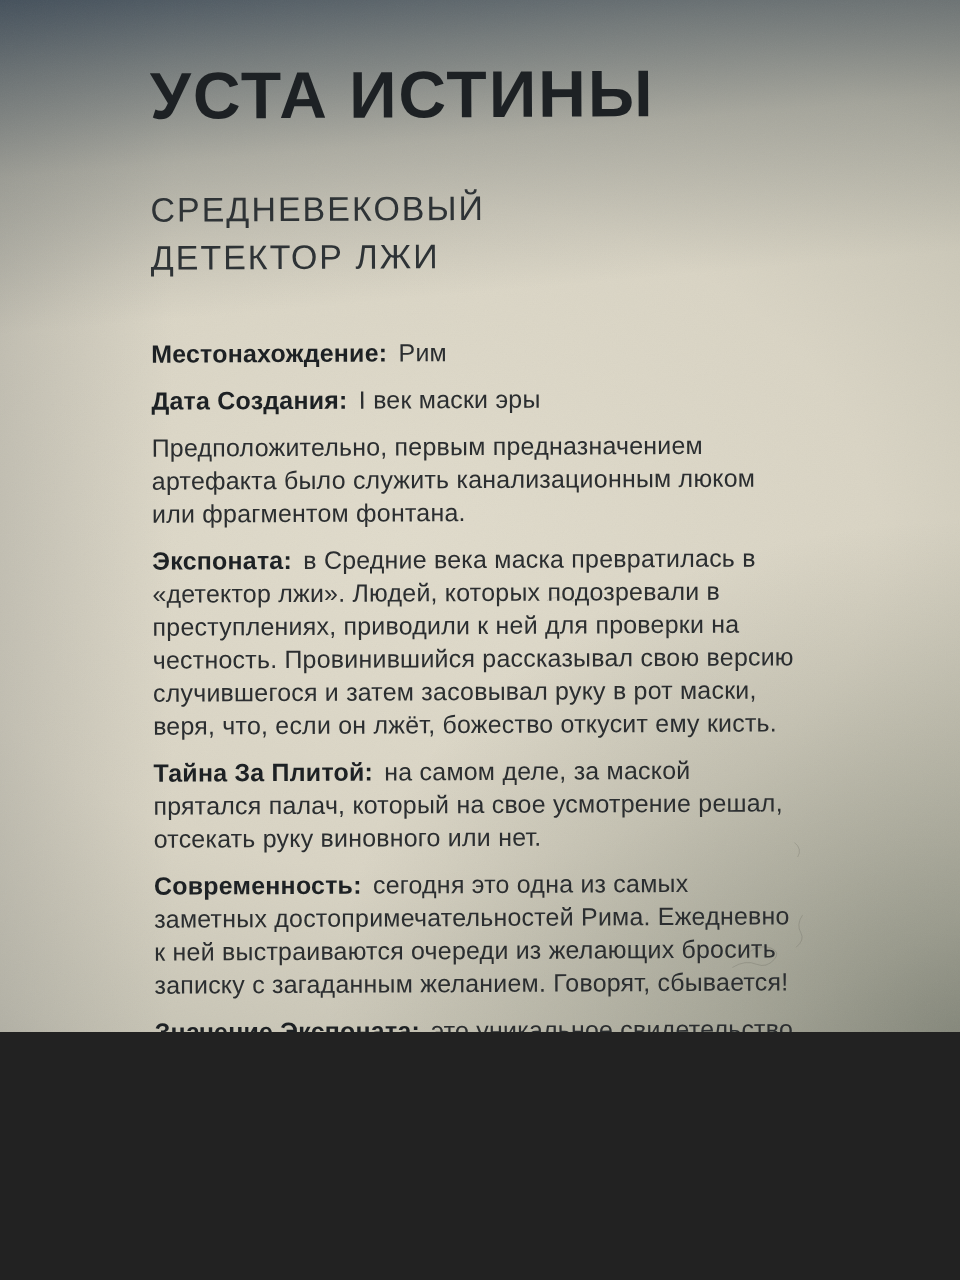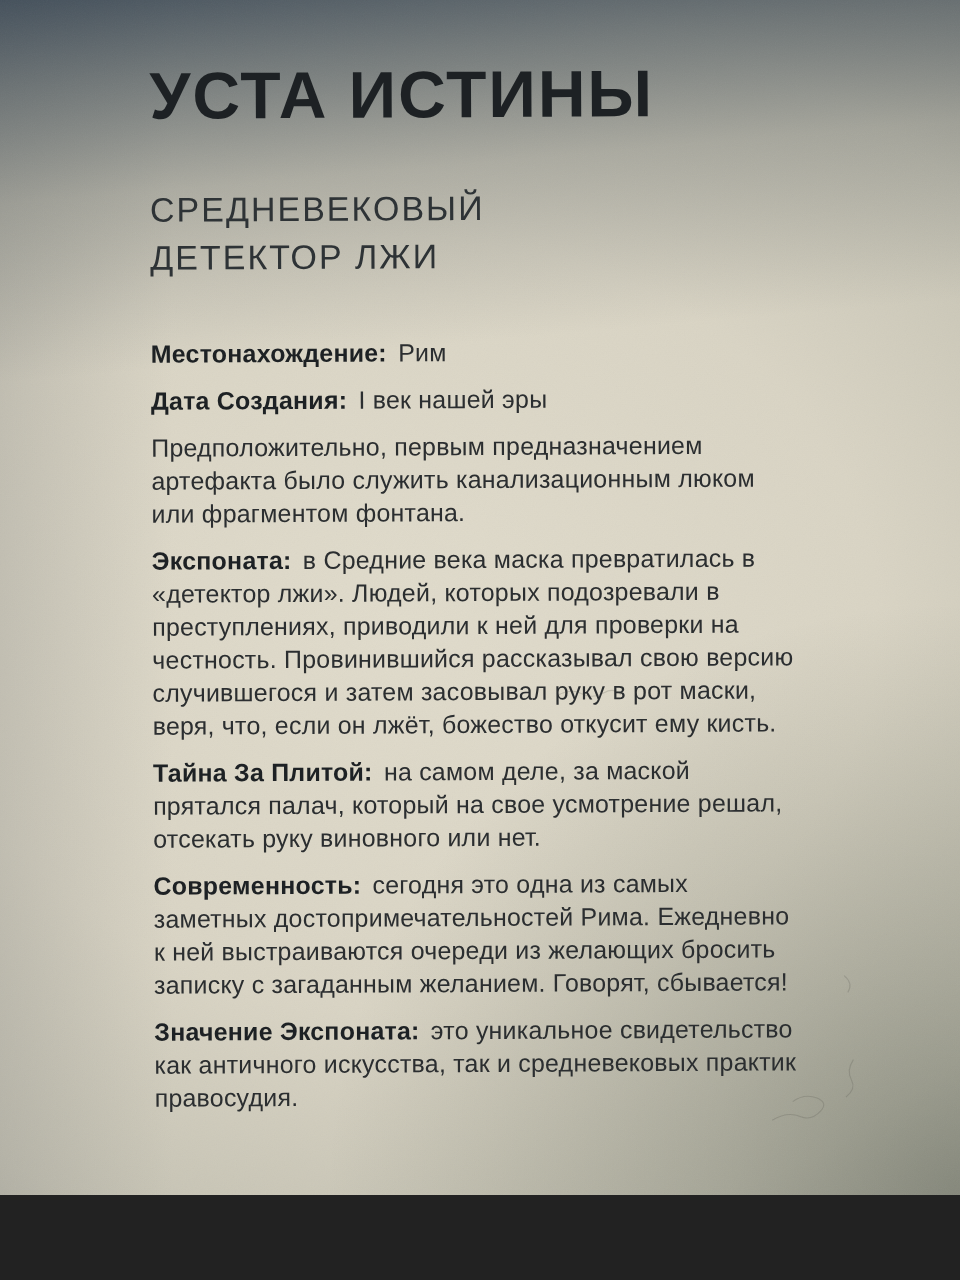--- a/index.html
+++ b/index.html
@@ -3,21 +3,21 @@
 <meta charset="utf-8">
 <style>
   html, body {
     margin: 0;
     padding: 0;
     background: #222;
   }
   .photo {
     position: relative;
     width: 960px;
-    height: 1195px;
+    height: 1032px;
     overflow: hidden;
     font-family: "Liberation Sans", "DejaVu Sans", sans-serif;
     
     background:
       linear-gradient(175deg,
         rgba(54, 68, 82, 0.88) 0%,
         rgba(63, 75, 85, 0.62) 7%,
         rgba(90, 97, 99, 0.32) 16%,
         rgba(140, 142, 132, 0.0) 30%),
       radial-gradient(120% 90% at 100% 100%,
@@ -105,21 +105,21 @@
     <h2 class="subtitle">
       <span class="line">СРЕДНЕВЕКОВЫЙ</span>
       <span class="line">ДЕТЕКТОР ЛЖИ</span>
     </h2>
 
     <p class="block">
       <span class="lbl">Местонахождение:</span><span class="txt">Рим</span>
     </p>
 
     <p class="block">
-      <span class="lbl">Дата Создания:</span><span class="txt">I век нашей эры</span>
+      <span class="lbl">Дата Создания:</span><span class="txt">I век маски эры</span>
     </p>
 
     <p class="block">
       <span class="lbl"></span><span class="txt">Предположительно, первым предназначением артефакта было служить канализационным люком или фрагментом фонтана.</span>
     </p>
 
     <p class="block">
       <span class="lbl">Экспоната:</span><span class="txt">в Средние века маска превратилась в «детектор лжи». Людей, которых подозревали в преступлениях, приводили к ней для проверки на честность. Провинившийся рассказывал свою версию случившегося и затем засовывал руку в рот маски, веря, что, если он лжёт, божество откусит ему кисть.</span>
     </p>
 

